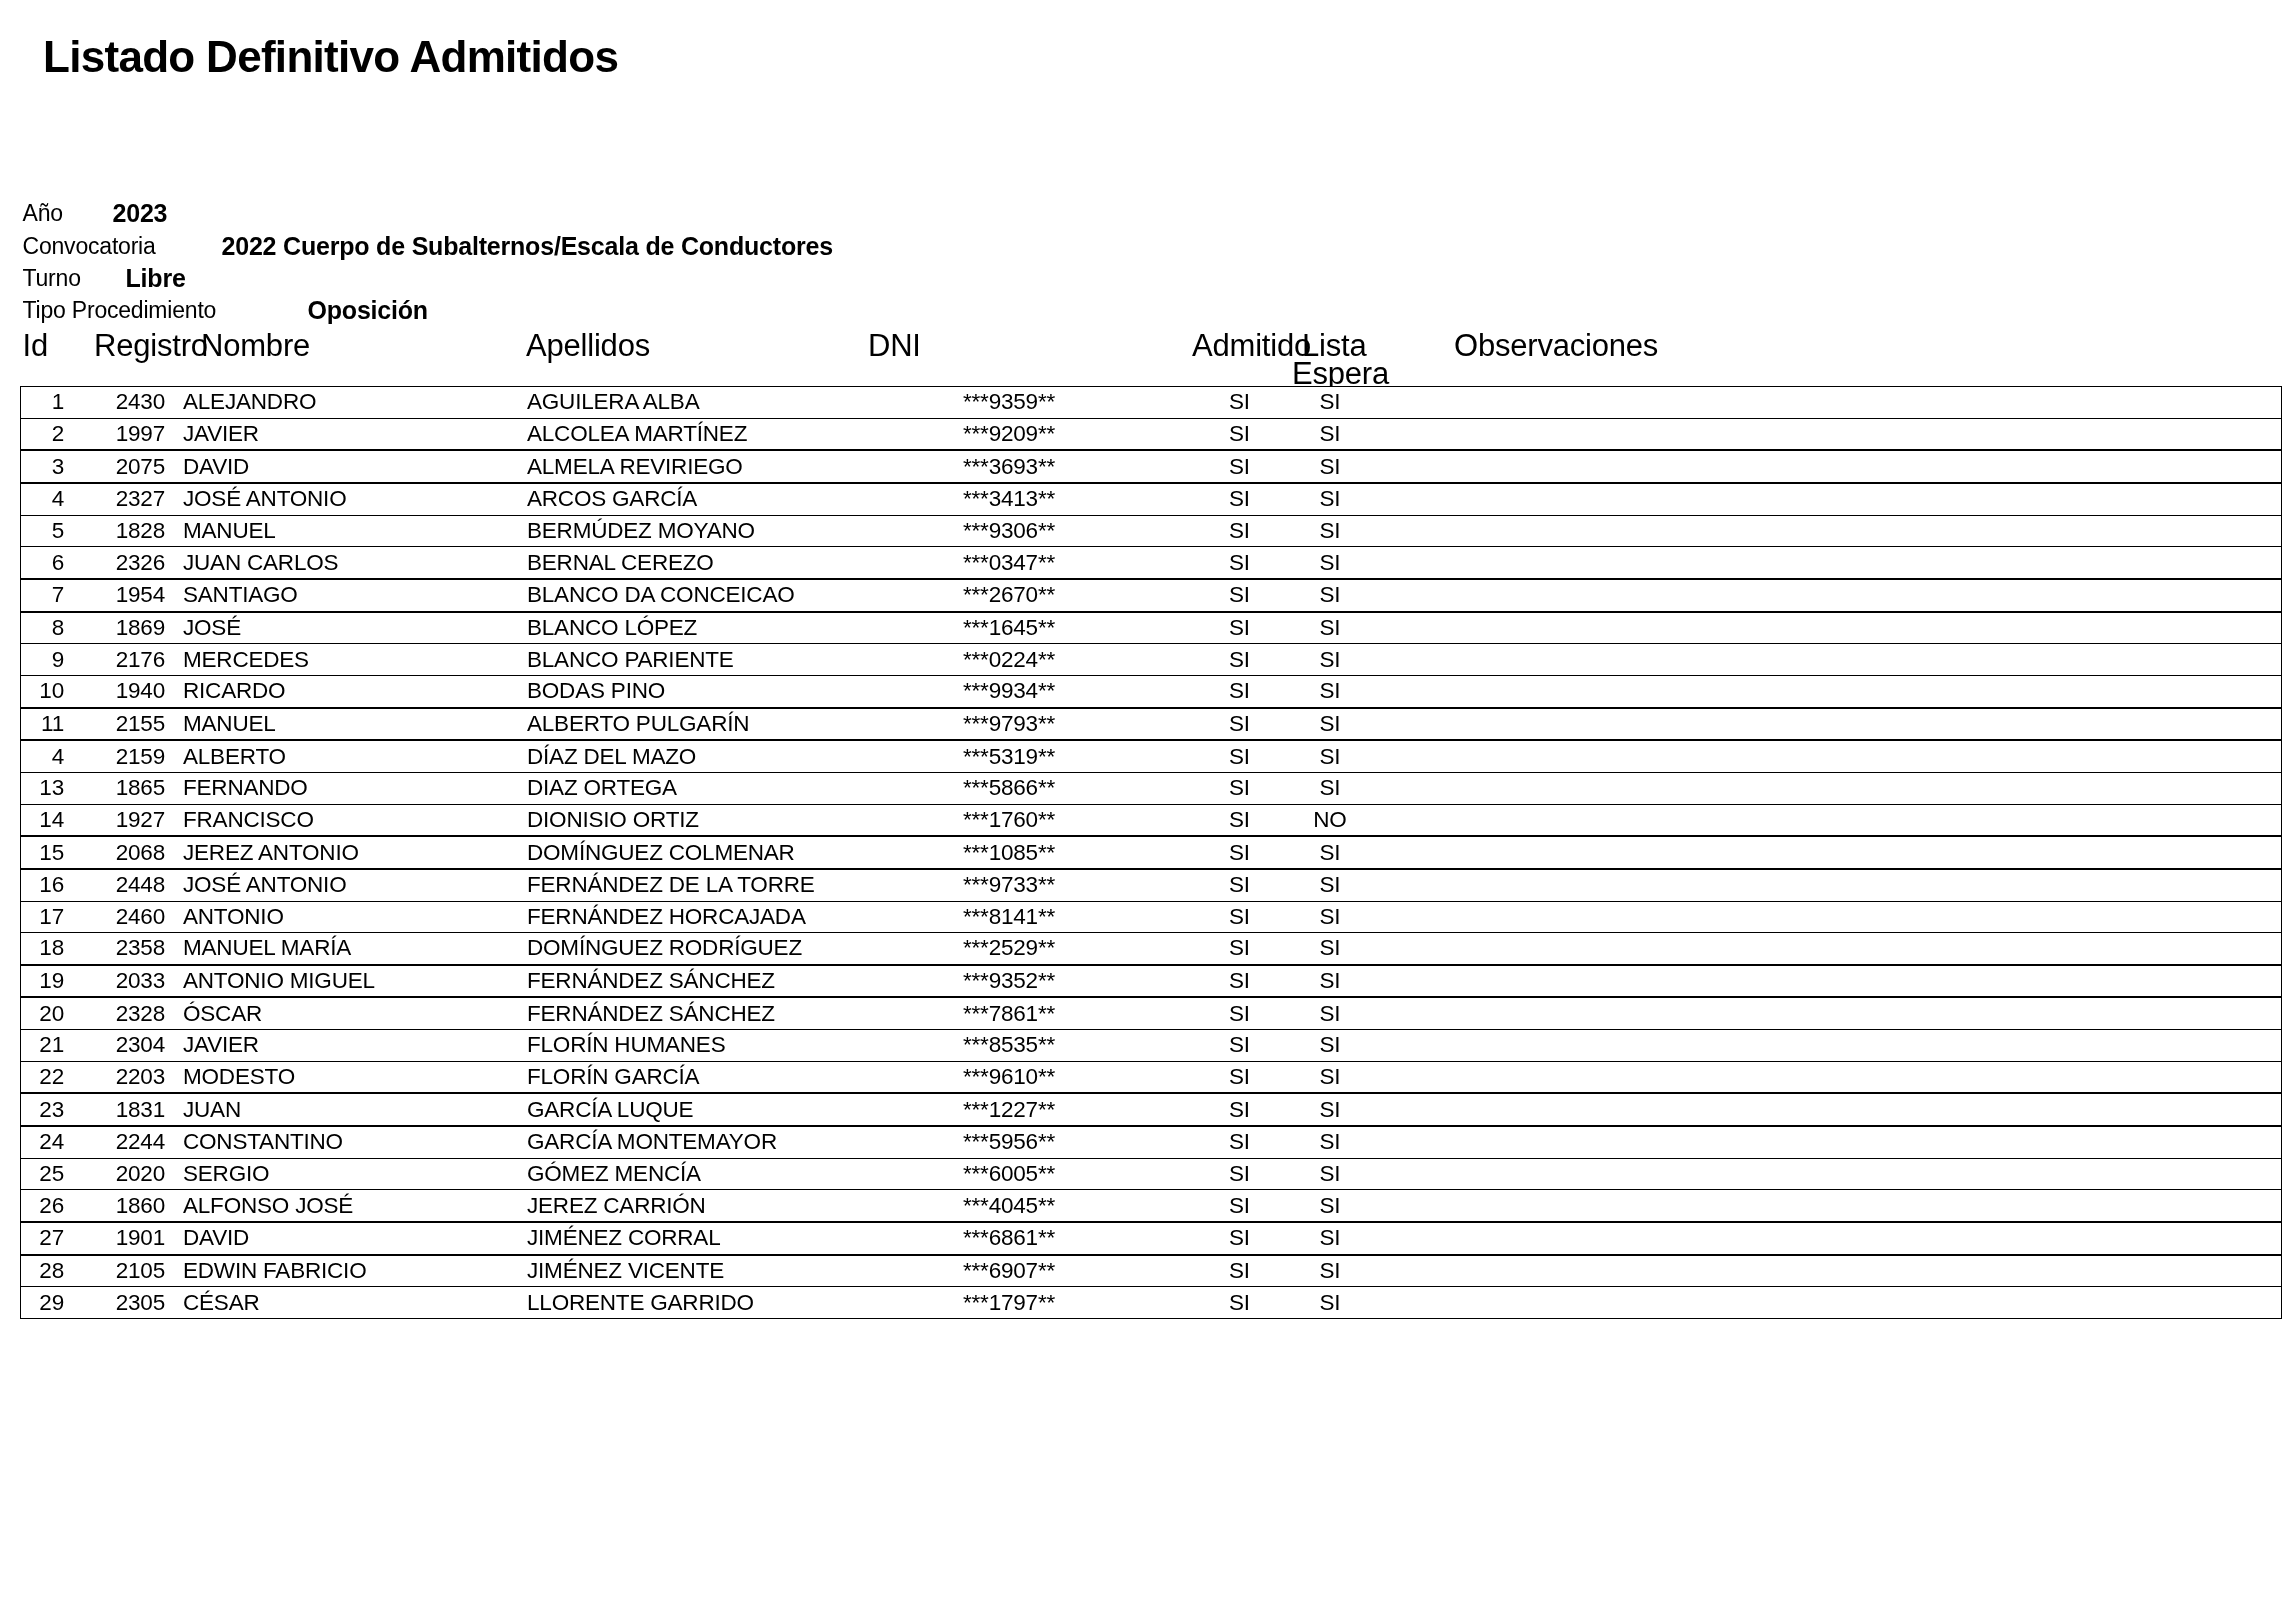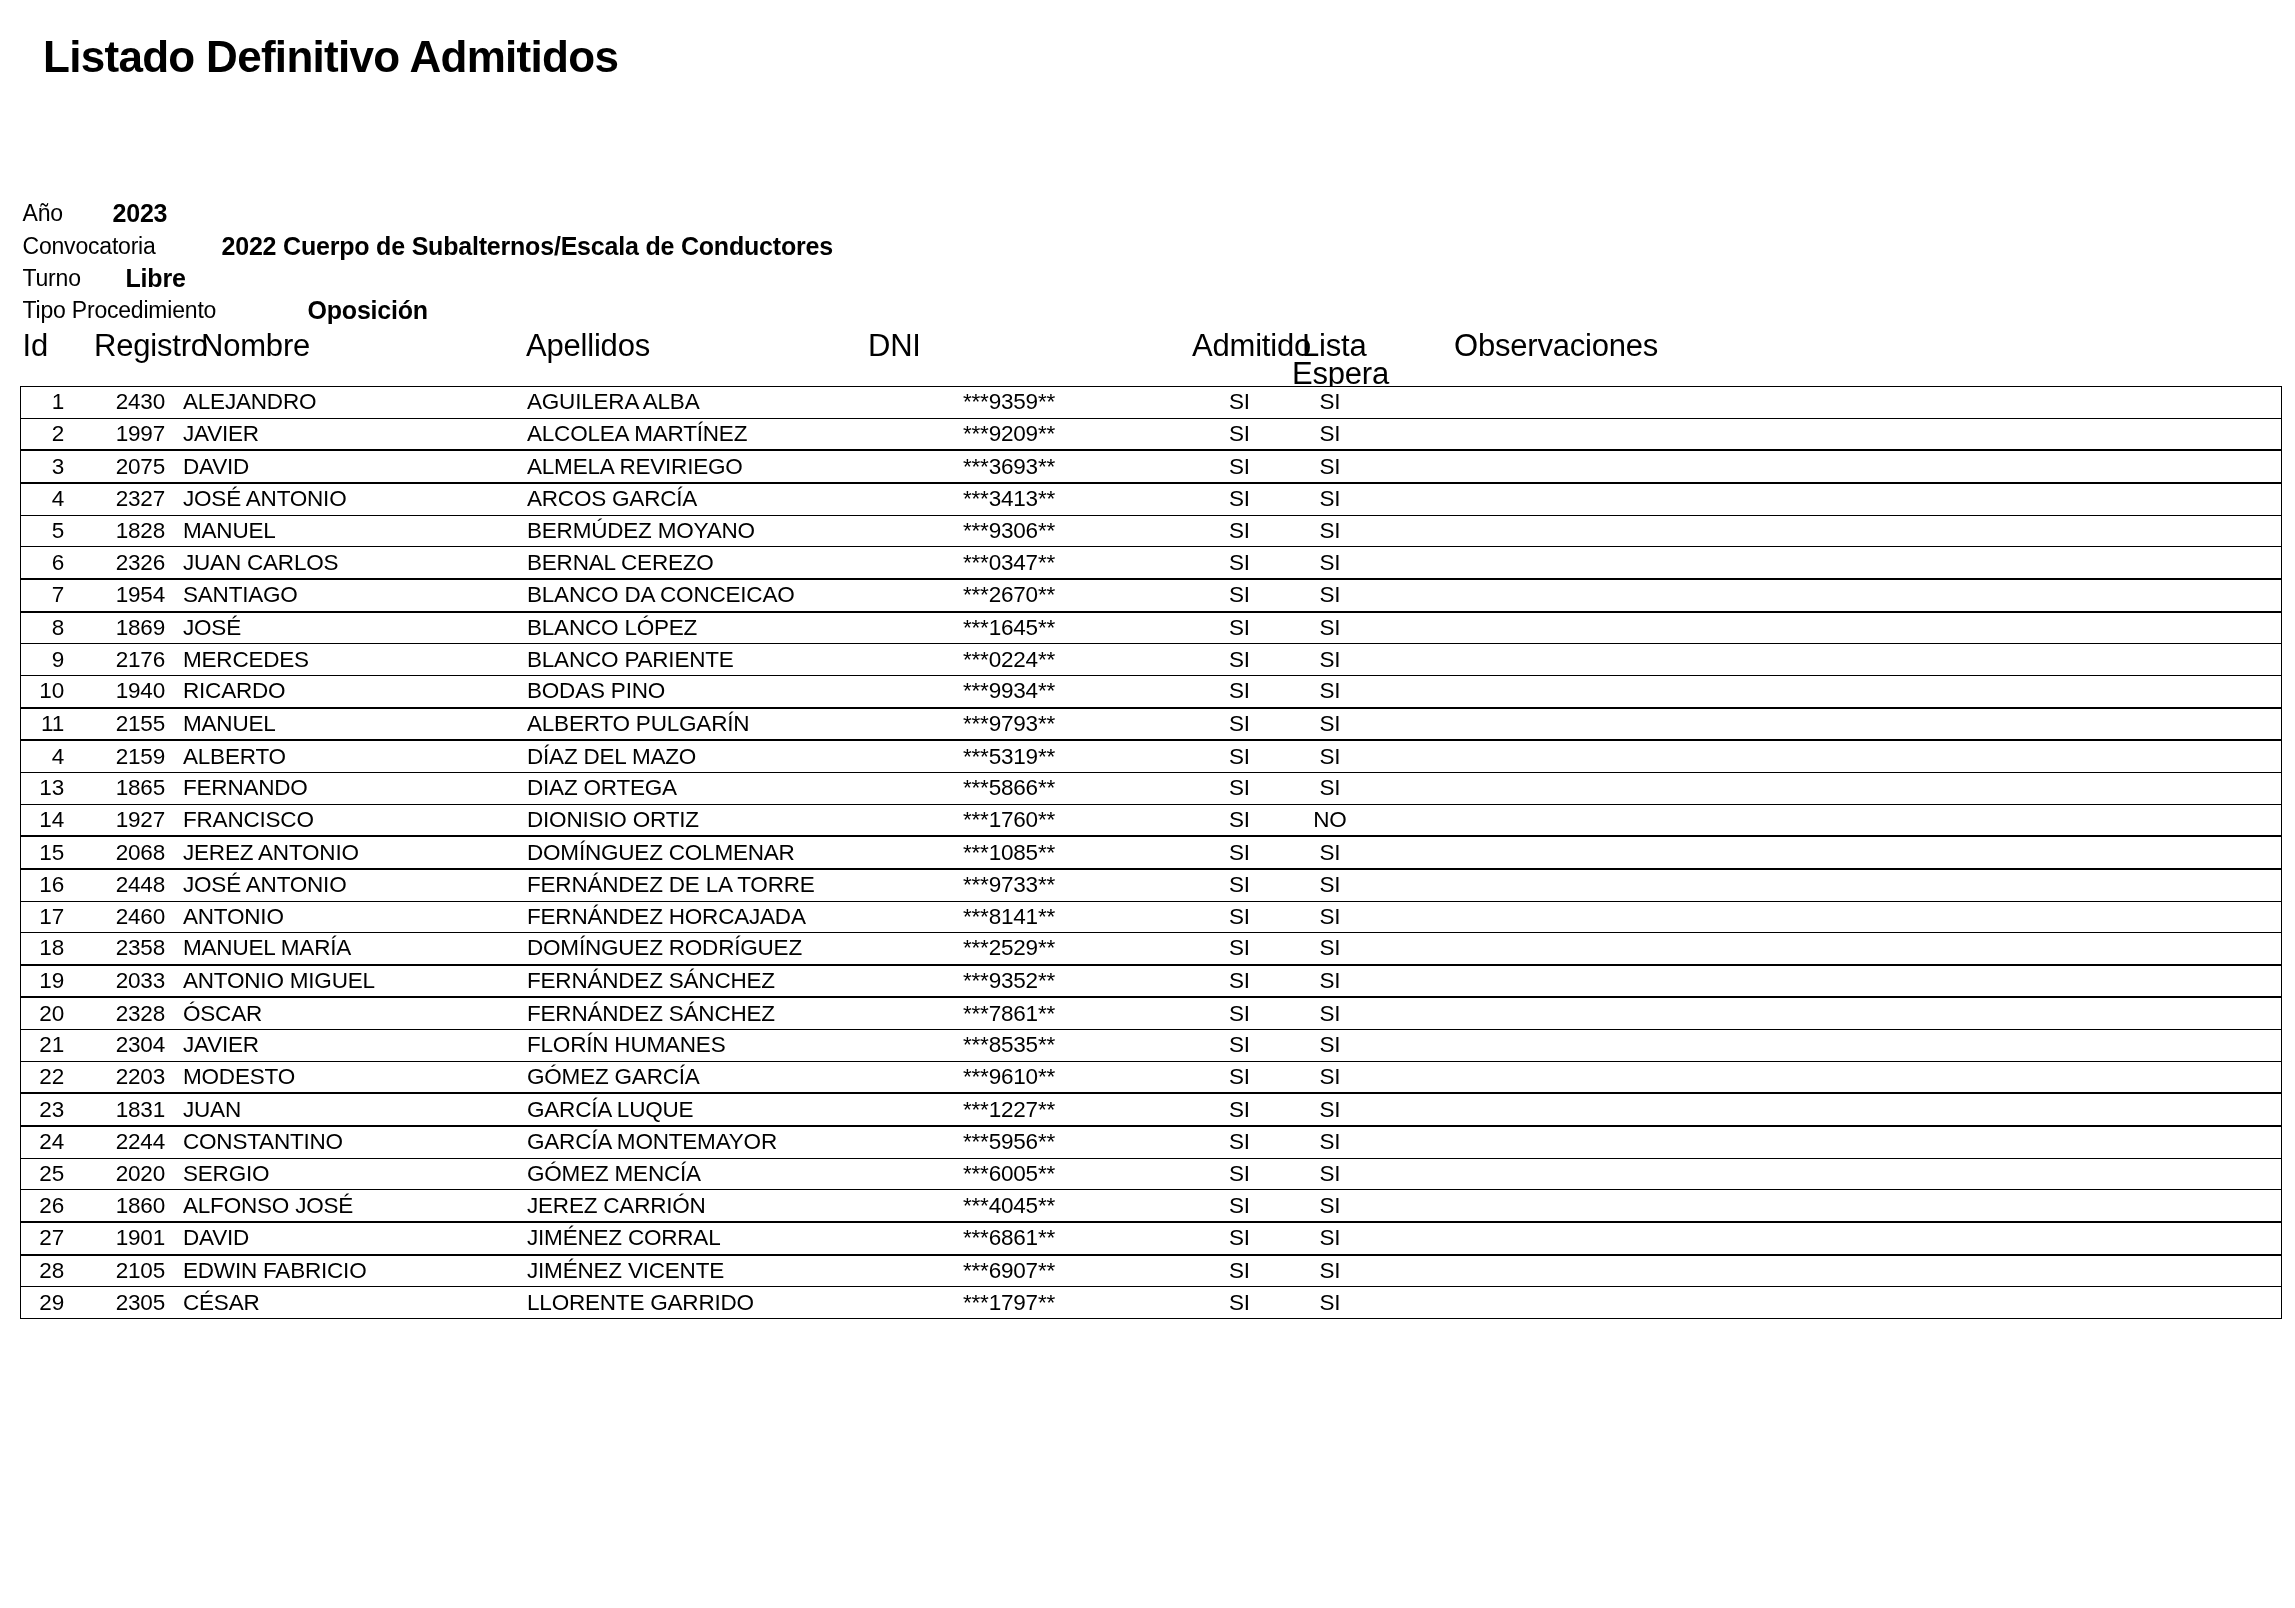--- a/index.html
+++ b/index.html
@@ -326,21 +326,21 @@
     <span class="c c-ape">FLORÍN HUMANES</span>
     <span class="c c-dni">***8535**</span>
     <span class="c c-adm">SI</span>
     <span class="c c-lis">SI</span>
     <span class="c c-obs"></span>
   </div>
       <div class="row">
     <span class="c c-id">22</span>
     <span class="c c-reg">2203</span>
     <span class="c c-nom">MODESTO</span>
-    <span class="c c-ape">GÓMEZ GARCÍA</span>
+    <span class="c c-ape">FLORÍN GARCÍA</span>
     <span class="c c-dni">***9610**</span>
     <span class="c c-adm">SI</span>
     <span class="c c-lis">SI</span>
     <span class="c c-obs"></span>
   </div>
       <div class="row">
     <span class="c c-id">23</span>
     <span class="c c-reg">1831</span>
     <span class="c c-nom">JUAN</span>
     <span class="c c-ape">GARCÍA LUQUE</span>

